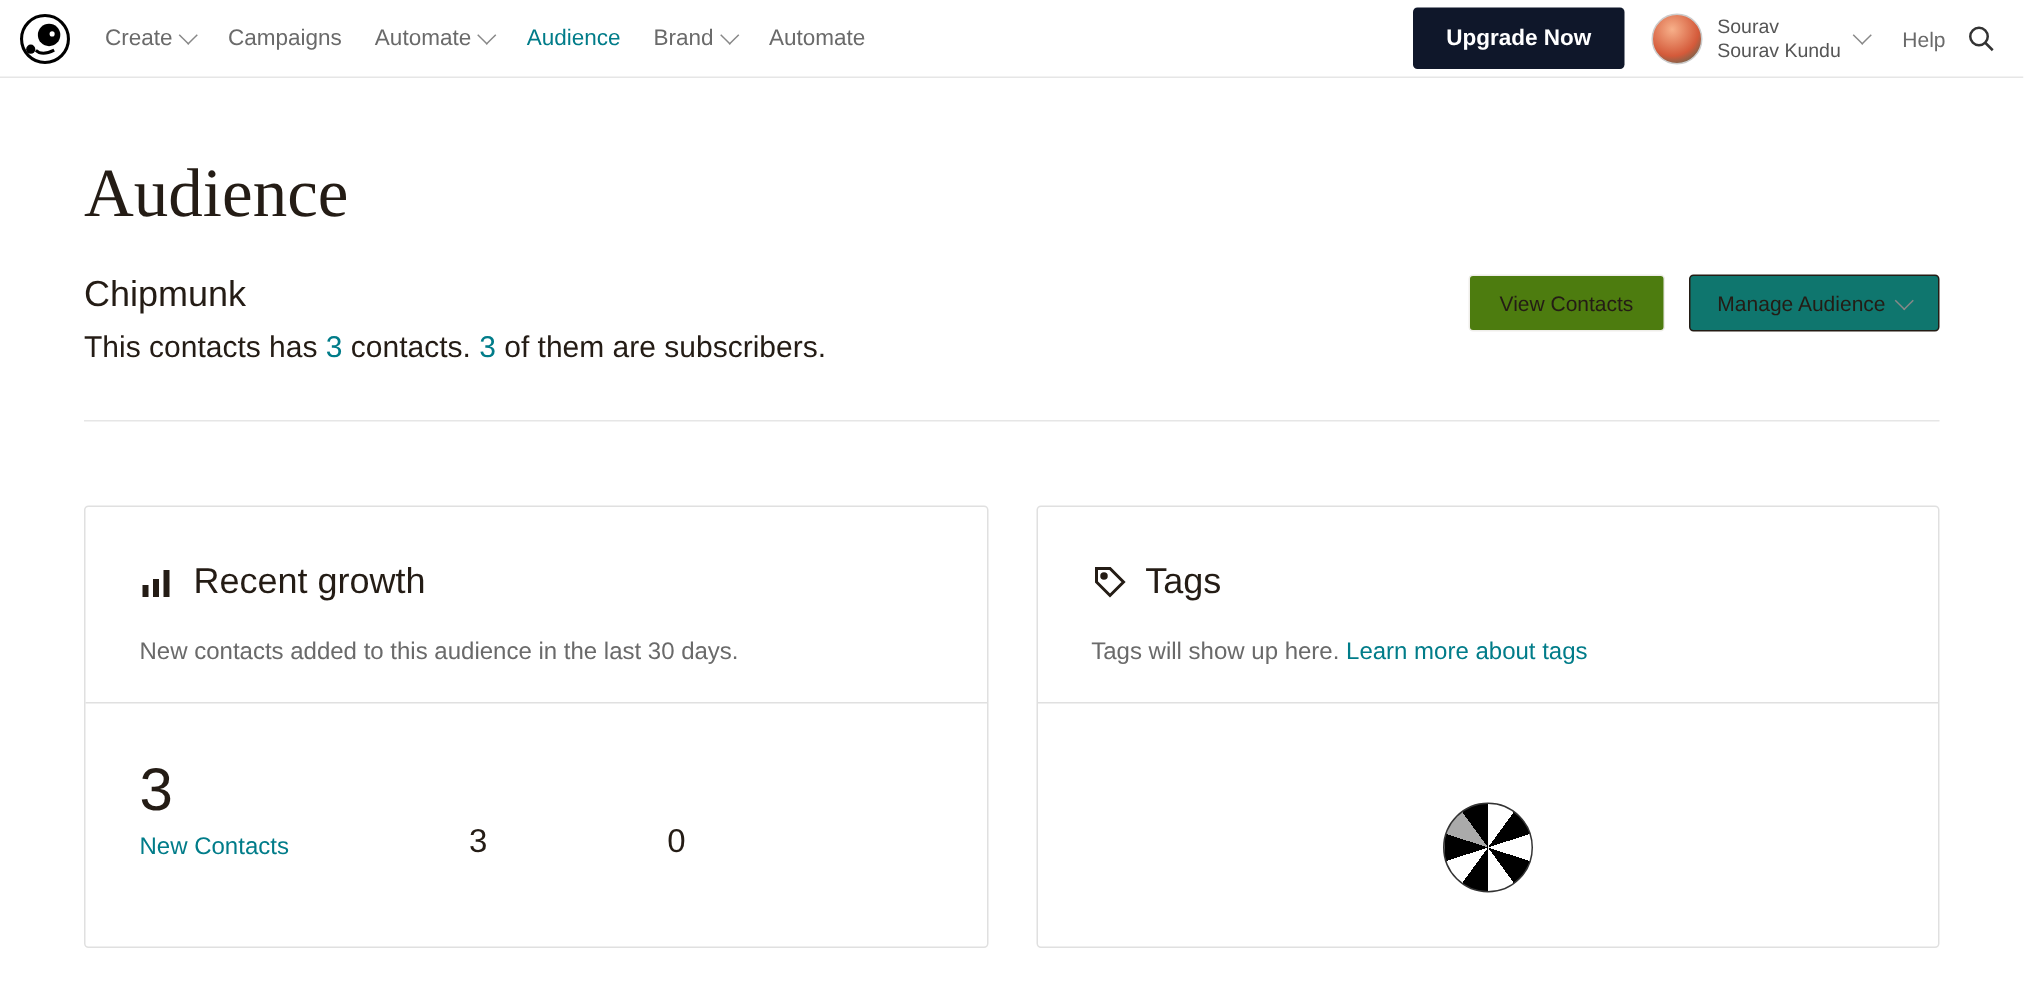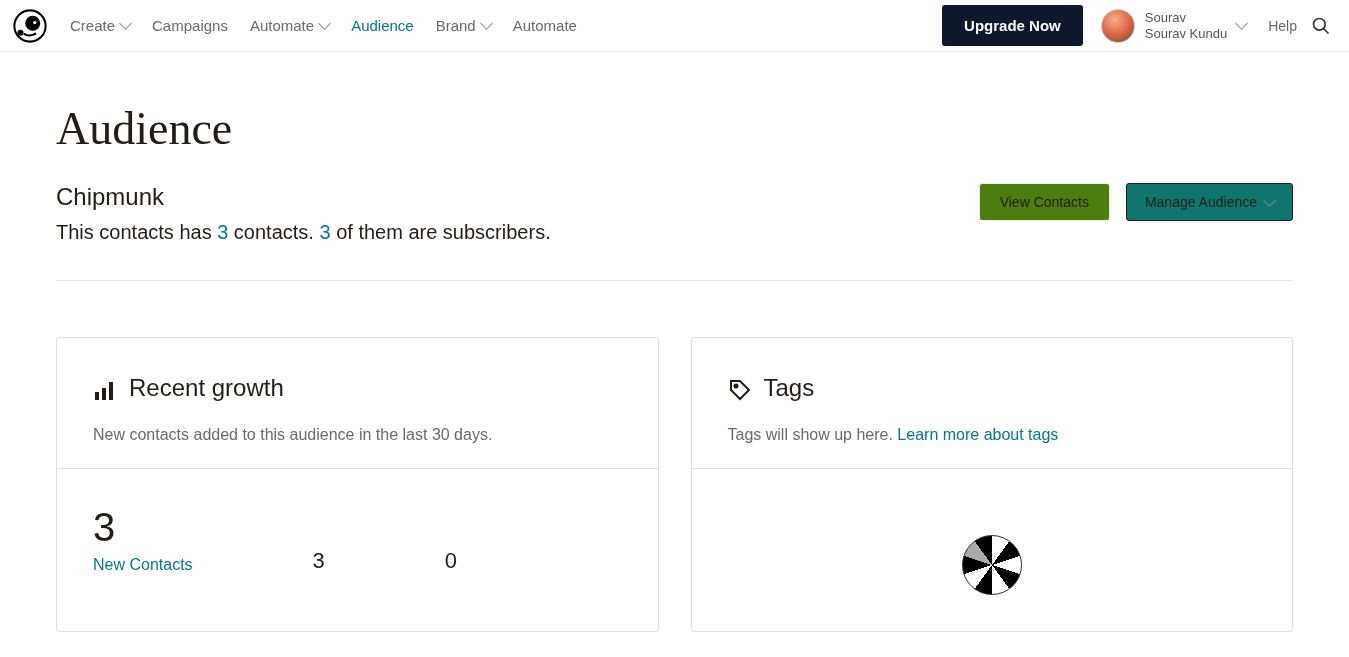--- a/index.html
+++ b/index.html
@@ -100,21 +100,21 @@
 .summary .num { color: #007c89; font-weight: 500;}
 hr.divider { border: none; border-top: 1px solid #e6e6e6; margin-bottom: 56px;}
 
 .cards { display: flex; gap: 32px; }
 .card {
   border: 1px solid #e0e0e0;
   border-radius: 3px;
   flex: 1;
 }
 .card-header { padding: 36px 36px 24px 36px; border-bottom: 1px solid #e0e0e0; }
-.card-header-row { display:flex; align-items:flex-end; gap: 12px; margin-bottom: 12px; }
+.card-header-row { display:flex; align-items:center; gap: 12px; margin-bottom: 12px; }
 .card-title { font-size: 24px; color: #241c15; }
 .card-sub { font-size: 16px; color: #6a6a6a; margin-top: 24px; }
 .card-sub a, .link { color: #007c89; font-weight: 500; text-decoration: none; cursor: pointer;}
 .card-body { padding: 36px; }
 .big-num { font-size: 40px; font-weight: 500; margin-bottom: 6px; color: #241c15;}
 .contact-row { display: flex; align-items: flex-end; gap: 120px;}
 .stat-num { font-size: 22px; font-weight: 500; color: #241c15;}
 .diamond {
   width: 60px; height: 60px; border-radius: 50%;
   background:

